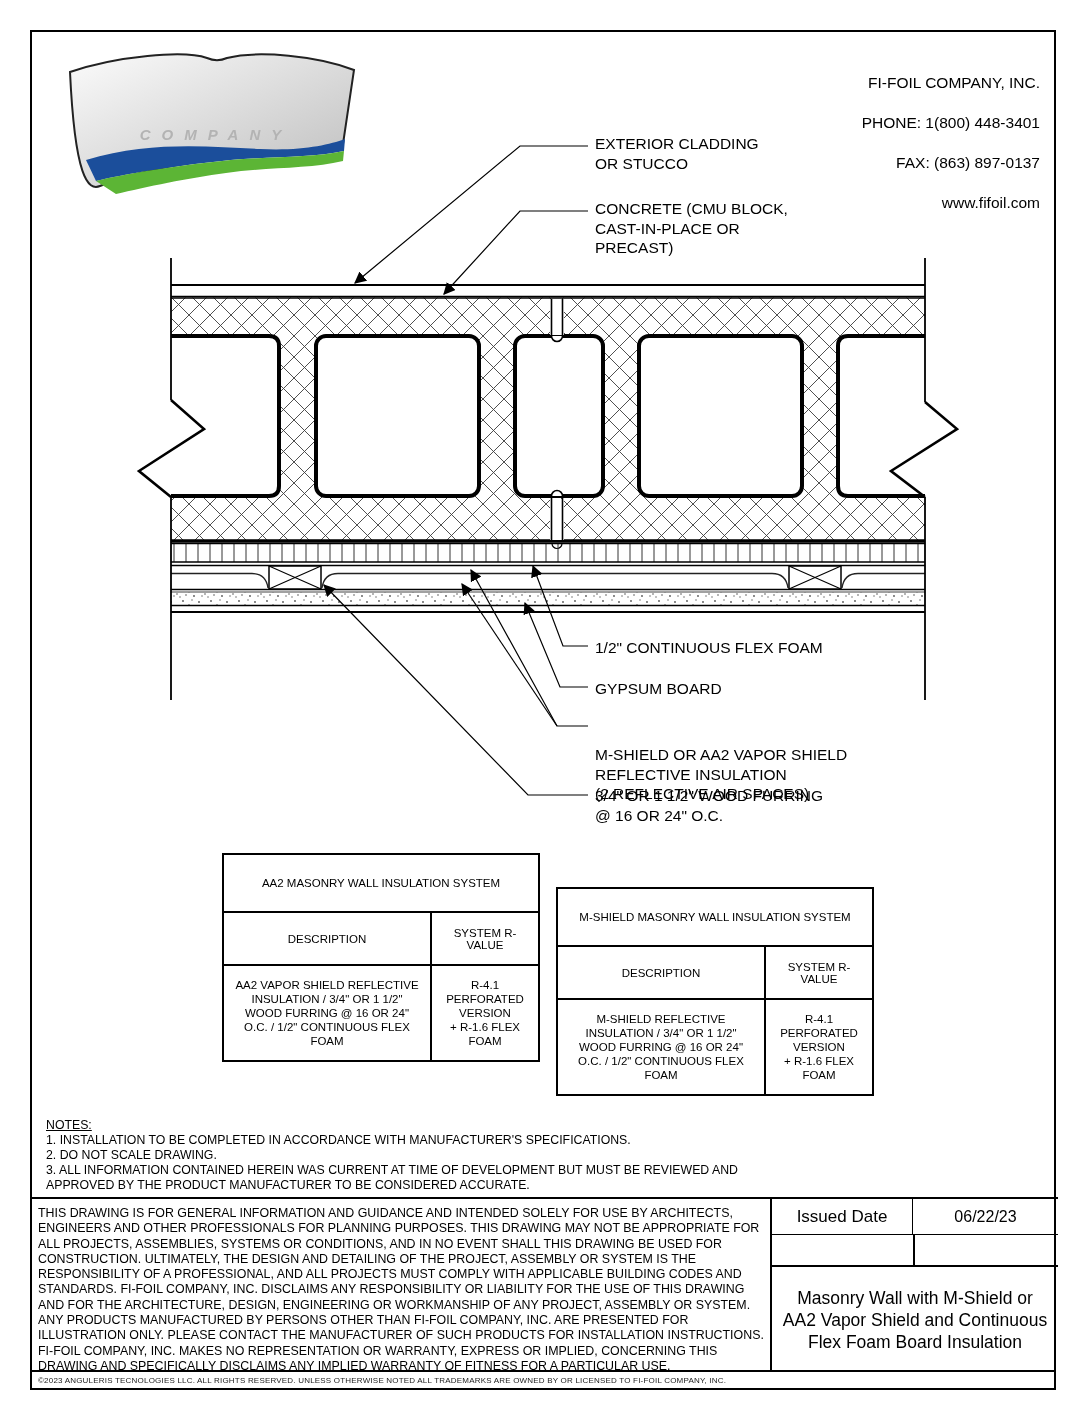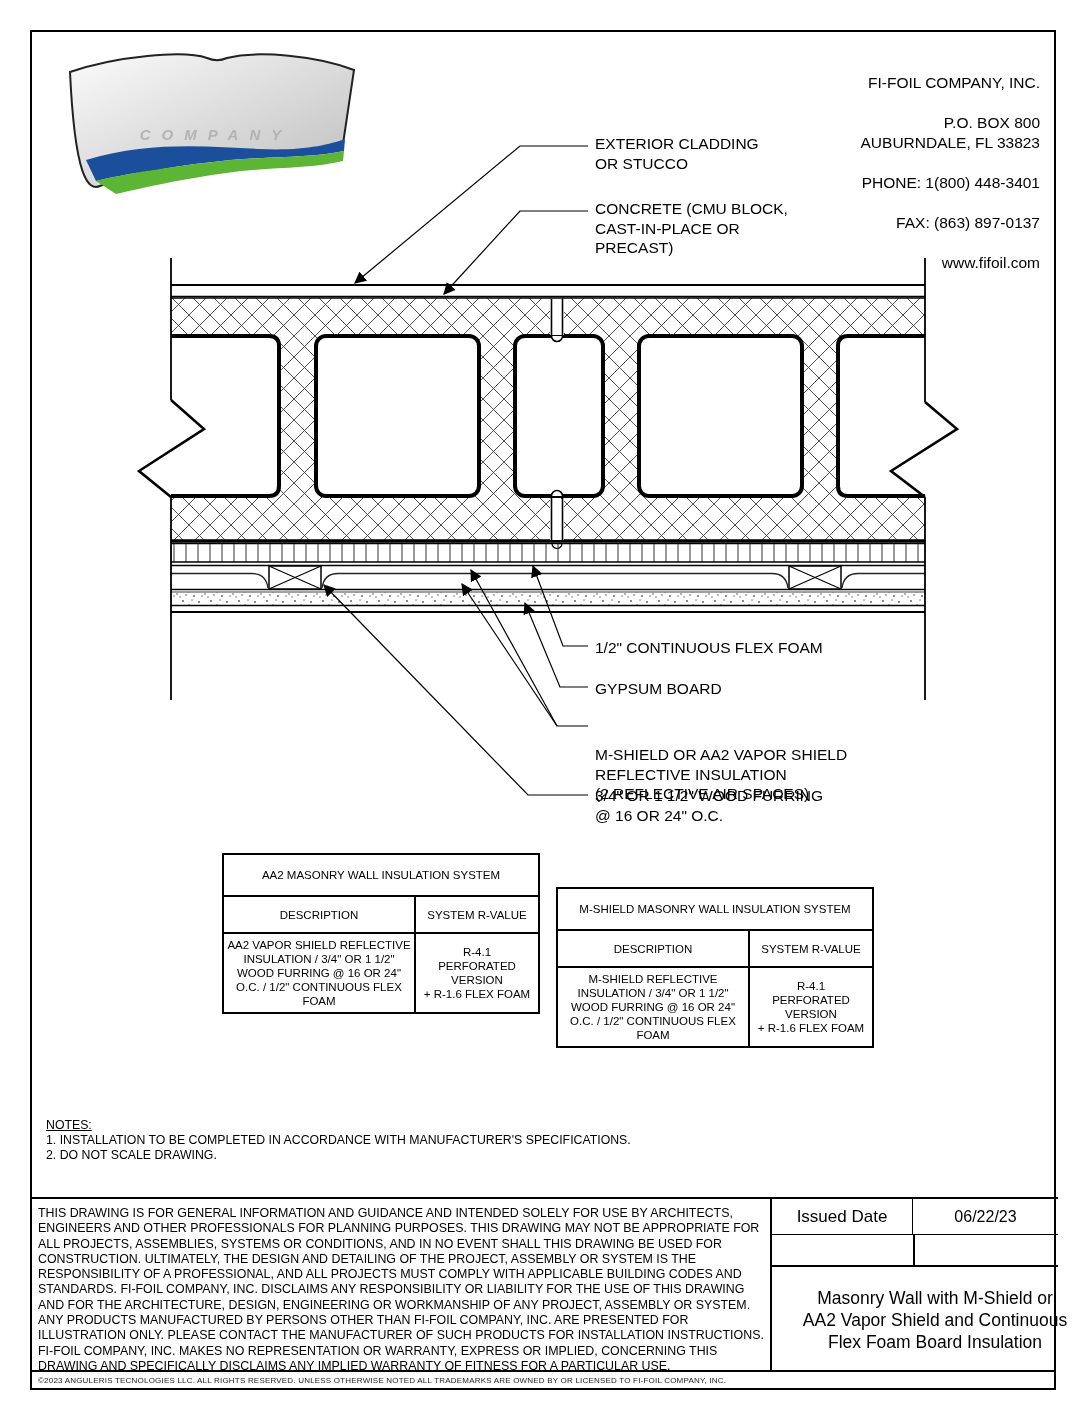--- a/index.html
+++ b/index.html
@@ -18,21 +18,21 @@
   .logo-sub{position:absolute;left:34px;top:82px;width:240px;text-align:center;
             font-size:15px;font-weight:bold;font-style:italic;color:#b3b3b3;letter-spacing:11px;}
   
   .company{position:absolute;right:48px;top:53px;text-align:right;
            font-size:15.5px;line-height:20px;white-space:pre-line;}
   
   .callout{position:absolute;font-size:15.5px;line-height:19.5px;white-space:pre-line;}
   
   .systable{position:absolute;width:318px;border:2px solid #000;border-collapse:collapse;
             font-size:11.5px;text-align:center;}
-  .systable td{border:2px solid #000;padding:2px;}
+  .systable td{border:2px solid #000;padding:10px;}
   .systable .ttl{height:36px;font-size:11.5px;}
   .systable .hdr{height:31px;font-size:11.5px;}
   .systable .body-desc{height:74px;line-height:14px;width:186px;}
   .systable .body-rv{white-space:pre-line;line-height:14px;}
   
   .notes{position:absolute;left:46px;top:1118px;font-size:12.3px;line-height:15px;}
   .notes .nh{text-decoration:underline;}
   .notes div{white-space:pre-line;}
   
   .disclaimer{position:absolute;left:30px;top:1197px;width:742px;height:173px;
@@ -43,21 +43,21 @@
   .tb-row1{position:absolute;left:0;top:0;width:100%;height:36px;border-bottom:1.5px solid #000;box-sizing:border-box;}
   .tb-row2{position:absolute;left:0;top:36px;width:100%;height:32px;border-bottom:2px solid #000;box-sizing:border-box;}
   .tb-cell-label{position:absolute;left:0;top:0;width:141px;height:36px;border-right:1.5px solid #000;
                  box-sizing:border-box;display:flex;align-items:center;justify-content:center;
                  font-size:17px;}
   .tb-cell-date{position:absolute;left:141px;top:0;width:145px;height:36px;
                 display:flex;align-items:center;justify-content:center;font-size:16px;}
   .tb-row2 .split{position:absolute;left:141px;top:0;width:1.5px;height:100%;background:#000;}
   .tb-title{position:absolute;left:0;top:68px;width:100%;height:105px;display:flex;
             align-items:center;justify-content:center;text-align:center;
-            font-size:17.5px;line-height:22px;padding:16px 10px;box-sizing:border-box;margin-left:20px;}
+            font-size:17.5px;line-height:22px;padding:16px 10px;box-sizing:border-box;}
   .copyright{position:absolute;left:30px;top:1370px;width:1026px;height:20px;
              border-top:2px solid #000;box-sizing:border-box;
              font-size:8px;color:#222;padding:4px 0 0 8px;letter-spacing:.2px;}
 </style>
 </head>
 <body>
 
 <div class="sheet">
 
   <div class="page-border"></div>
@@ -77,22 +77,20 @@
       <path d="M24,116 C90,96 150,103 198,105 C240,107 266,101 283,95
                L282,107 C250,114 208,112 160,117 C112,122 62,130 34,137 Z" fill="#1b4e9b"></path>
       <path d="M34,137 C62,130 112,122 160,117 C208,112 250,114 282,107
                L281,117 C248,125 206,123 164,129 C126,134 84,143 54,150 Z" fill="#5cb535"></path>
     </svg>
     <div class="logo-sub">COMPANY</div>
   </div>
 
   <div class="company">
     <div>FI-FOIL COMPANY, INC.</div>
-    <div>P.O. BOX 800
-AUBURNDALE, FL 33823</div>
     <div>PHONE: 1(800) 448-3401</div>
     <div>FAX: (863) 897-0137</div>
     <div>www.fifoil.com</div>
   </div>
 
   <svg style="position:absolute;left:0;top:0;" width="1088" height="860" viewBox="0 0 1088 860">
     <defs>
       <pattern id="xh" width="21" height="21" patternUnits="userSpaceOnUse">
         <path d="M0,0 L21,21 M0,21 L21,0" stroke="#3c3c3c" stroke-width="0.9" fill="none"></path>
       </pattern>
@@ -235,20 +233,22 @@
 VERSION
 + R-1.6 FLEX FOAM</td>
     </tr>
   </tbody>
     </table>
 
   <div class="notes">
     <div class="nh">NOTES:</div>
     <div>1. INSTALLATION TO BE COMPLETED IN ACCORDANCE WITH MANUFACTURER'S SPECIFICATIONS.</div>
     <div>2. DO NOT SCALE DRAWING.</div>
+    <div>3. ALL INFORMATION CONTAINED HEREIN WAS CURRENT AT TIME OF DEVELOPMENT BUT MUST BE REVIEWED AND
+APPROVED BY THE PRODUCT MANUFACTURER TO BE CONSIDERED ACCURATE.</div>
   </div>
 
   <div class="disclaimer">THIS DRAWING IS FOR GENERAL INFORMATION AND GUIDANCE AND INTENDED SOLELY FOR USE BY ARCHITECTS, ENGINEERS AND OTHER PROFESSIONALS FOR PLANNING PURPOSES. THIS DRAWING MAY NOT BE APPROPRIATE FOR ALL PROJECTS, ASSEMBLIES, SYSTEMS OR CONDITIONS, AND IN NO EVENT SHALL THIS DRAWING BE USED FOR CONSTRUCTION. ULTIMATELY, THE DESIGN AND DETAILING OF THE PROJECT, ASSEMBLY OR SYSTEM IS THE RESPONSIBILITY OF A PROFESSIONAL, AND ALL PROJECTS MUST COMPLY WITH APPLICABLE BUILDING CODES AND STANDARDS. FI-FOIL COMPANY, INC. DISCLAIMS ANY RESPONSIBILITY OR LIABILITY FOR THE USE OF THIS DRAWING AND FOR THE ARCHITECTURE, DESIGN, ENGINEERING OR WORKMANSHIP OF ANY PROJECT, ASSEMBLY OR SYSTEM. ANY PRODUCTS MANUFACTURED BY PERSONS OTHER THAN FI-FOIL COMPANY, INC. ARE PRESENTED FOR ILLUSTRATION ONLY. PLEASE CONTACT THE MANUFACTURER OF SUCH PRODUCTS FOR INSTALLATION INSTRUCTIONS. FI-FOIL COMPANY, INC. MAKES NO REPRESENTATION OR WARRANTY, EXPRESS OR IMPLIED, CONCERNING THIS DRAWING AND SPECIFICALLY DISCLAIMS ANY IMPLIED WARRANTY OF FITNESS FOR A PARTICULAR USE.</div>
 
   <div class="tblock">
     <div class="tb-row1">
       <div class="tb-cell-label">Issued Date</div>
       <div class="tb-cell-date">06/22/23</div>
     </div>
     <div class="tb-row2">

